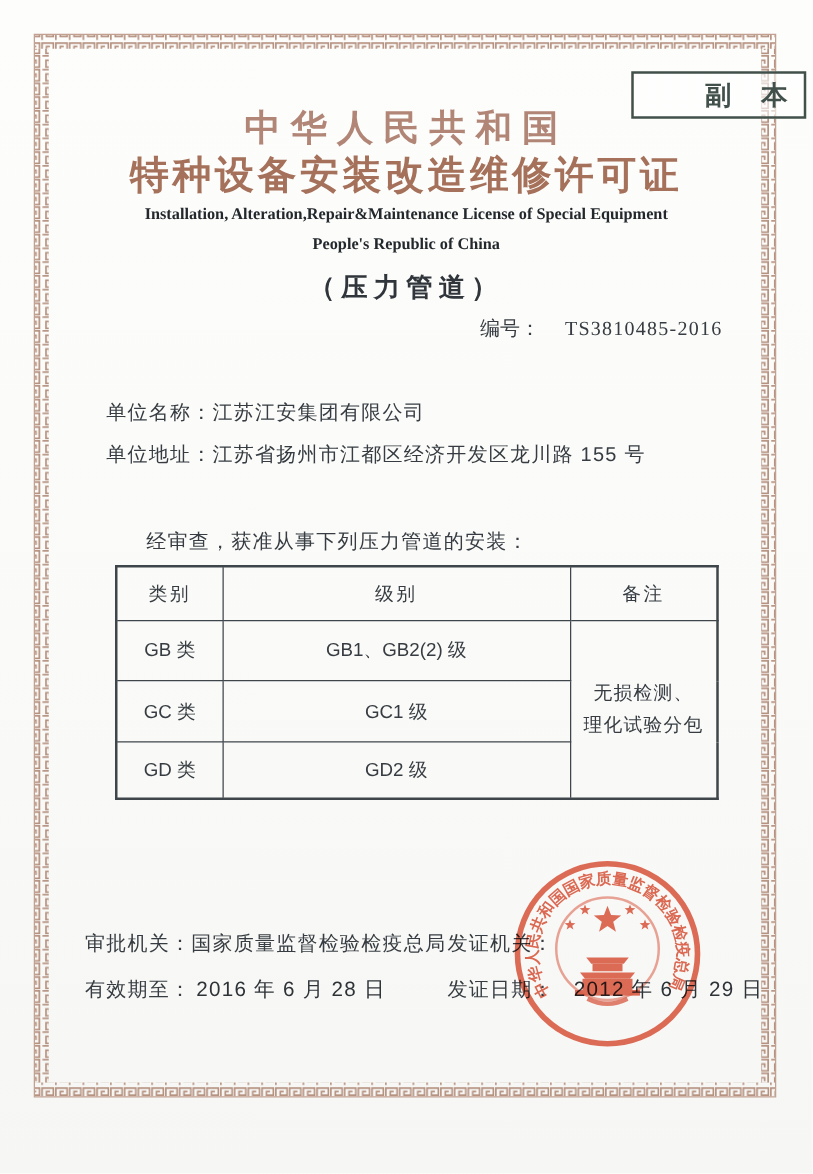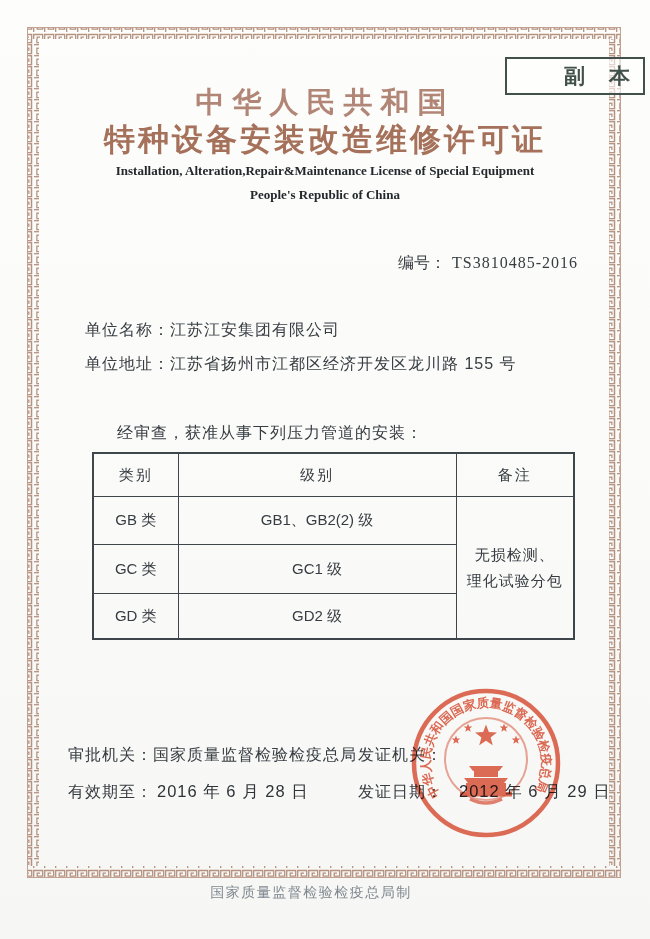--- a/index.html
+++ b/index.html
@@ -22,21 +22,21 @@
   .copy-badge span{letter-spacing:9px;margin-right:-9px;}
 
   .title-cn1{top:83px;font-size:29px;font-weight:bold;letter-spacing:8px;color:#b28677;}
   .title-cn2{top:119px;font-size:31px;font-weight:bold;letter-spacing:3px;color:#a5715a;}
   .title-en{font-family:"Liberation Serif","DejaVu Serif",serif;font-weight:bold;font-size:13px;color:#23282c;}
   .title-en1{top:163px;}
   .title-en2{top:187px;}
   .subtitle{top:216px;font-size:21px;font-weight:bold;letter-spacing:5px;color:#2f353a;}
 
   .license-no{top:253px;right:72px;font-size:16px;color:#363c41;}
-  .license-no .val{font-family:"Liberation Serif","DejaVu Serif",serif;letter-spacing:1px;margin-left:6px;}
+  .license-no .val{font-family:"Liberation Serif","DejaVu Serif",serif;letter-spacing:1px;margin-left:20px;}
 
   .field-line{font-size:16px;color:#363c41;letter-spacing:1px;}
   .unit-name{top:320px;left:85px;}
   .unit-addr{top:354px;left:85px;}
   .statement{top:423px;left:117px;font-size:16px;letter-spacing:1px;color:#363c41;}
 
   table.scope{
     position:absolute;left:82px;top:452px;width:481px;
     border-collapse:collapse;table-layout:fixed;
     font-size:15px;color:#363c41;
@@ -84,20 +84,21 @@
   </svg>
 
   <div class="abs copy-badge">
     <span>副 本</span>
   </div>
 
   <div class="abs centered title-cn1">中华人民共和国</div>
   <div class="abs centered title-cn2">特种设备安装改造维修许可证</div>
   <div class="abs centered title-en title-en1">Installation, Alteration,Repair&amp;Maintenance License of Special Equipment</div>
   <div class="abs centered title-en title-en2">People's Republic of China</div>
+  <div class="abs centered subtitle">（压力管道）</div>
 
   <div class="abs license-no">
     <span>编号：</span><span class="val">TS3810485-2016</span>
   </div>
 
   <div class="abs field-line unit-name">
     <span>单位名称：</span><span>江苏江安集团有限公司</span>
   </div>
   <div class="abs field-line unit-addr">
     <span>单位地址：</span><span>江苏省扬州市江都区经济开发区龙川路 155 号</span>
@@ -180,15 +181,14 @@
           <rect x="-12" y="-5" width="24" height="6"></rect>
           <path d="M-22,2 L22,2 L18,7 L-18,7 Z"></path>
           <rect x="-20" y="7" width="40" height="9"></rect>
           <rect x="-26" y="16" width="52" height="4.5"></rect>
         </g>
         <path d="M-16 36 Q0 44 16 36" fill="none" stroke="#dd5036" stroke-width="3.5" opacity="0.85"></path>
       </g>
     </g>
   </svg>
 
-  <div class="abs footer-note">国家质量监督检验检疫总局制</div>
 
 </div>
 
 </body></html>

